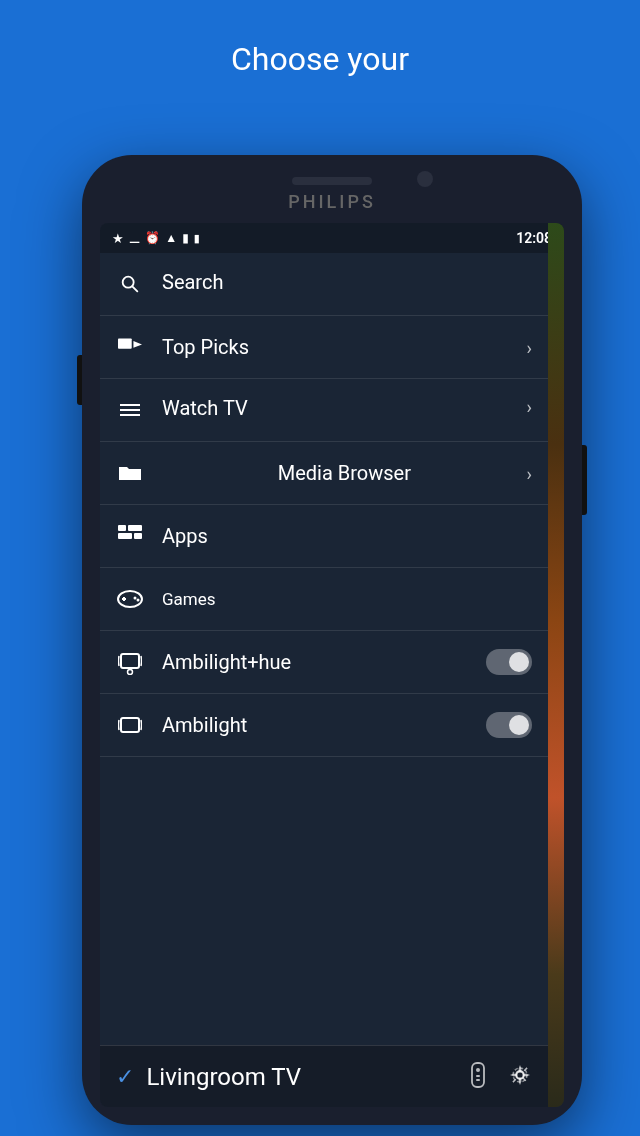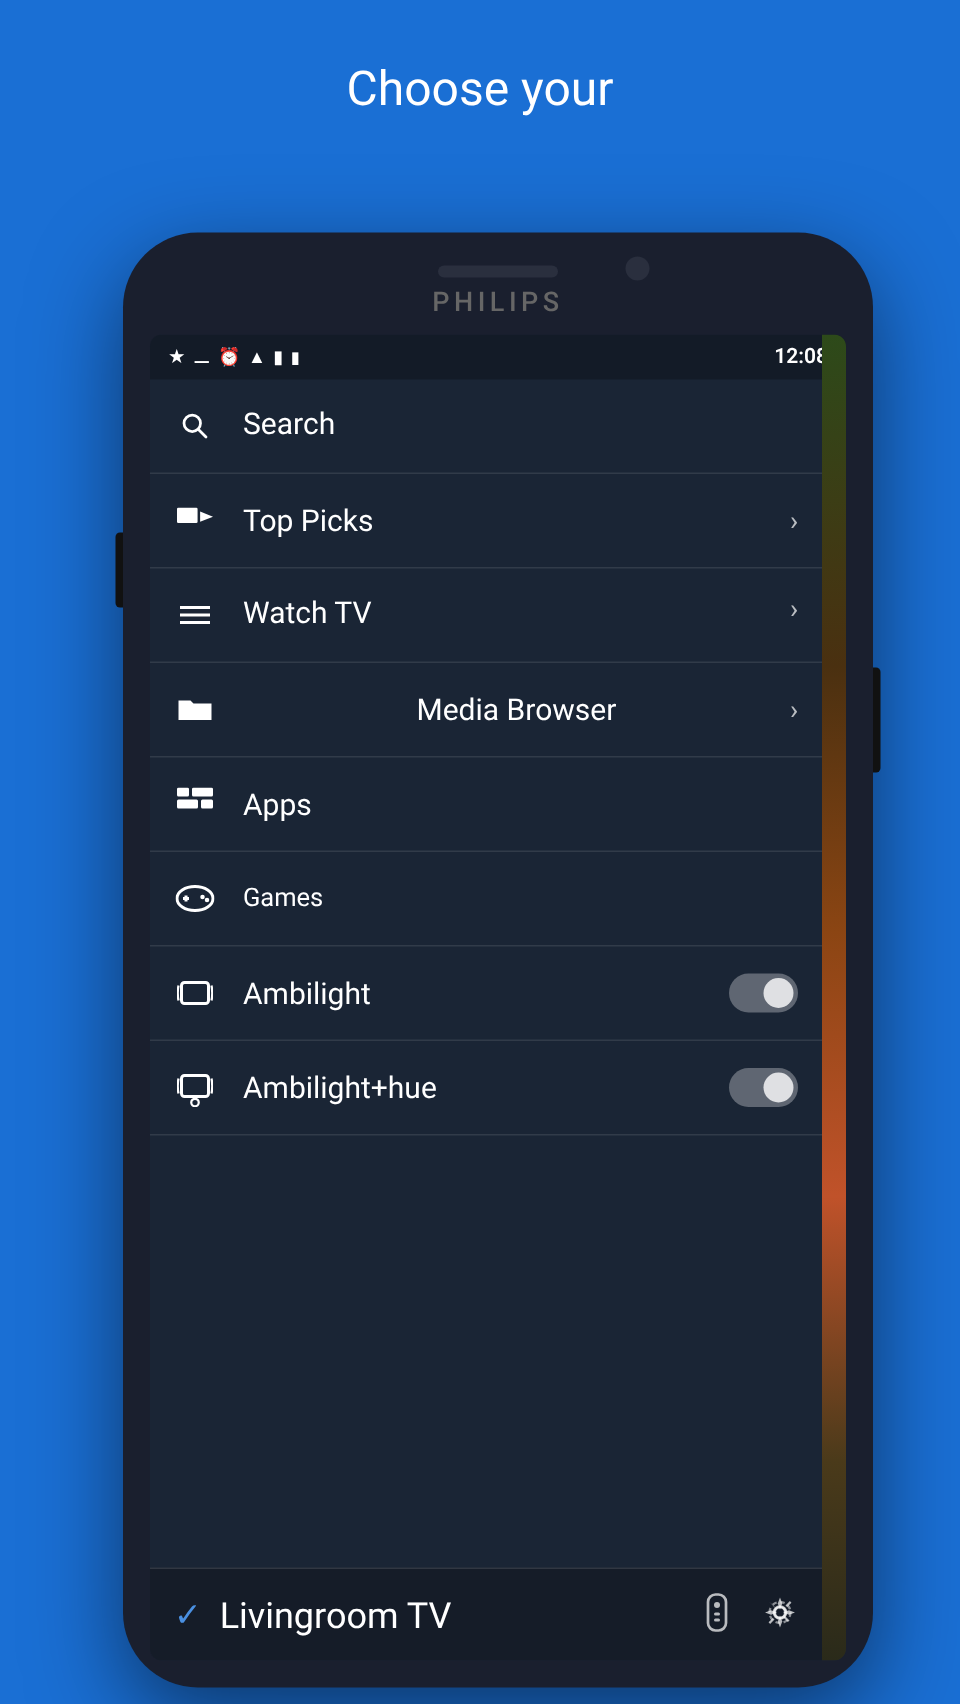--- a/index.html
+++ b/index.html
@@ -117,42 +117,42 @@
               <line x1="7" y1="7" x2="7" y2="11" stroke="white" stroke-width="2"></line>
               <circle cx="18" cy="8" r="1.5" fill="white"></circle>
               <circle cx="21" cy="10" r="1.5" fill="white"></circle>
             </svg>
           </div>
           <span style="color:white; font-size:17px; font-weight:400; flex:1;">Games</span>
         </div>
 
         <div style="display:flex; align-items:center; padding:17px 16px; border-bottom:1px solid rgba(255,255,255,0.1); cursor:pointer;">
           <div style="width:28px; height:28px; display:flex; align-items:center; justify-content:center; margin-right:18px;">
-            <svg width="24" height="24" viewBox="0 0 24 24" fill="none">
-              <rect x="3" y="5" width="18" height="14" rx="2" fill="none" stroke="white" stroke-width="2"></rect>
-              <path d="M1 7 Q0 12 1 17" stroke="white" stroke-width="1.5" fill="none"></path>
-              <path d="M23 7 Q24 12 23 17" stroke="white" stroke-width="1.5" fill="none"></path>
-            </svg>
-          </div>
-          <span style="color:white; font-size:20px; font-weight:400; flex:1;">Ambilight</span>
-          <div style="width:46px; height:26px; background:rgba(255,255,255,0.3); border-radius:13px; position:relative; cursor:pointer;">
-            <div style="position:absolute; top:3px; right:3px; width:20px; height:20px; background:white; border-radius:50%; opacity:0.8;"></div>
-          </div>
-        </div>
-
-        <div style="display:flex; align-items:center; padding:17px 16px; border-bottom:1px solid rgba(255,255,255,0.1); cursor:pointer;">
-          <div style="width:28px; height:28px; display:flex; align-items:center; justify-content:center; margin-right:18px;">
             <svg width="24" height="26" viewBox="0 0 24 26" fill="none">
               <rect x="3" y="5" width="18" height="14" rx="2" fill="none" stroke="white" stroke-width="2"></rect>
               <path d="M1 7 Q0 12 1 17" stroke="white" stroke-width="1.5" fill="none"></path>
               <path d="M23 7 Q24 12 23 17" stroke="white" stroke-width="1.5" fill="none"></path>
               <circle cx="12" cy="23" r="2.5" fill="none" stroke="white" stroke-width="1.5"></circle>
             </svg>
           </div>
           <span style="color:white; font-size:20px; font-weight:400; flex:1;">Ambilight+hue</span>
+          <div style="width:46px; height:26px; background:rgba(255,255,255,0.3); border-radius:13px; position:relative; cursor:pointer;">
+            <div style="position:absolute; top:3px; right:3px; width:20px; height:20px; background:white; border-radius:50%; opacity:0.8;"></div>
+          </div>
+        </div>
+
+        <div style="display:flex; align-items:center; padding:17px 16px; border-bottom:1px solid rgba(255,255,255,0.1); cursor:pointer;">
+          <div style="width:28px; height:28px; display:flex; align-items:center; justify-content:center; margin-right:18px;">
+            <svg width="24" height="24" viewBox="0 0 24 24" fill="none">
+              <rect x="3" y="5" width="18" height="14" rx="2" fill="none" stroke="white" stroke-width="2"></rect>
+              <path d="M1 7 Q0 12 1 17" stroke="white" stroke-width="1.5" fill="none"></path>
+              <path d="M23 7 Q24 12 23 17" stroke="white" stroke-width="1.5" fill="none"></path>
+            </svg>
+          </div>
+          <span style="color:white; font-size:20px; font-weight:400; flex:1;">Ambilight</span>
           <div style="width:46px; height:26px; background:rgba(255,255,255,0.3); border-radius:13px; position:relative; cursor:pointer;">
             <div style="position:absolute; top:3px; right:3px; width:20px; height:20px; background:white; border-radius:50%; opacity:0.8;"></div>
           </div>
         </div>
 
       </div>
 
       <div style="position:absolute; bottom:0; left:0; right:16px; height:62px; background:#151c28; border-top:1px solid rgba(255,255,255,0.12); display:flex; align-items:center; padding:0 16px;">
         <span style="color:#4a90e2; font-size:22px; margin-right:12px;">✓</span>
         <span style="color:white; font-size:24px; flex:1;">Livingroom TV</span>

